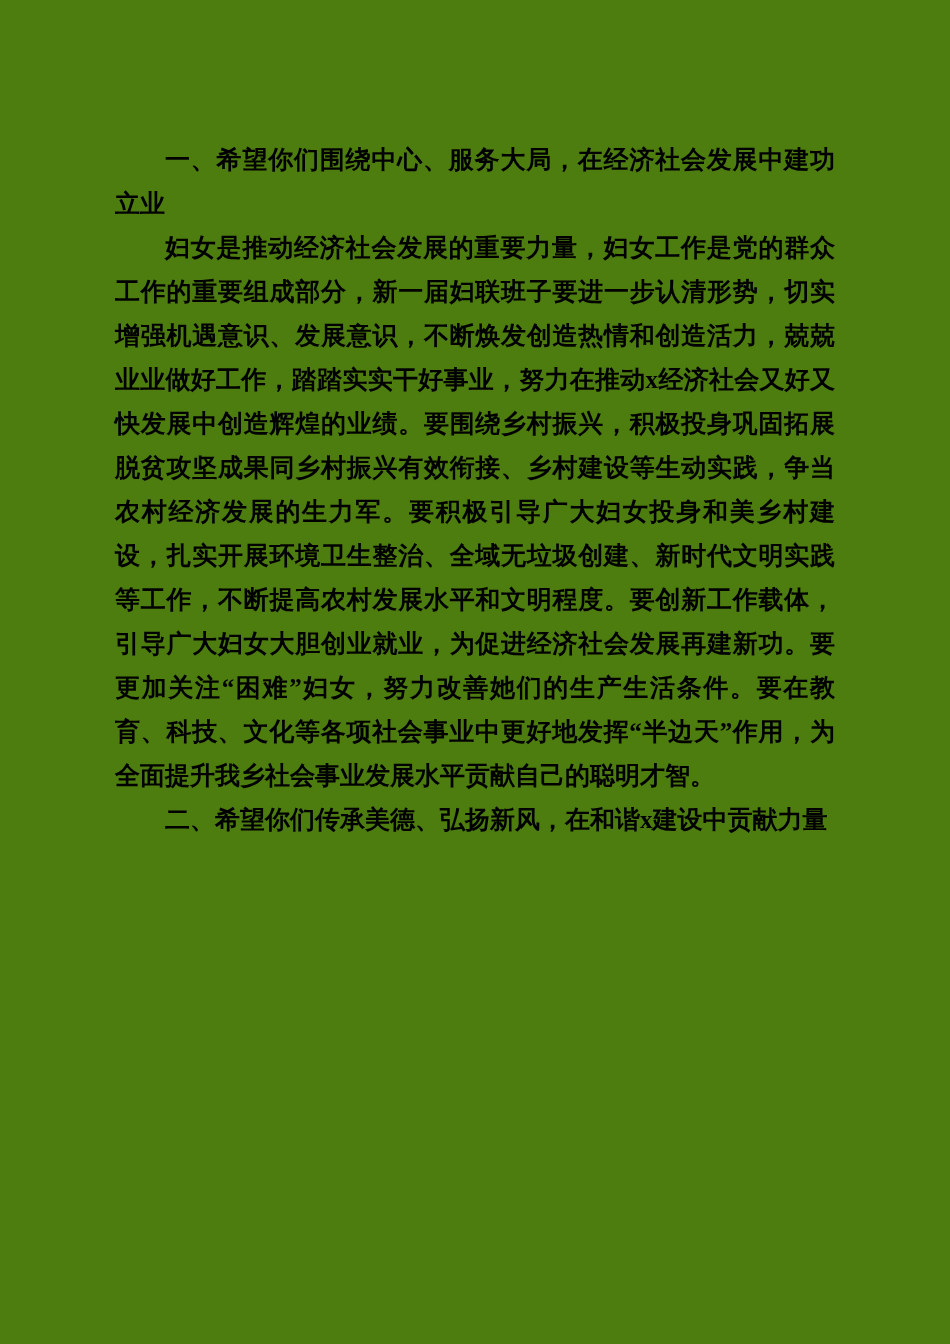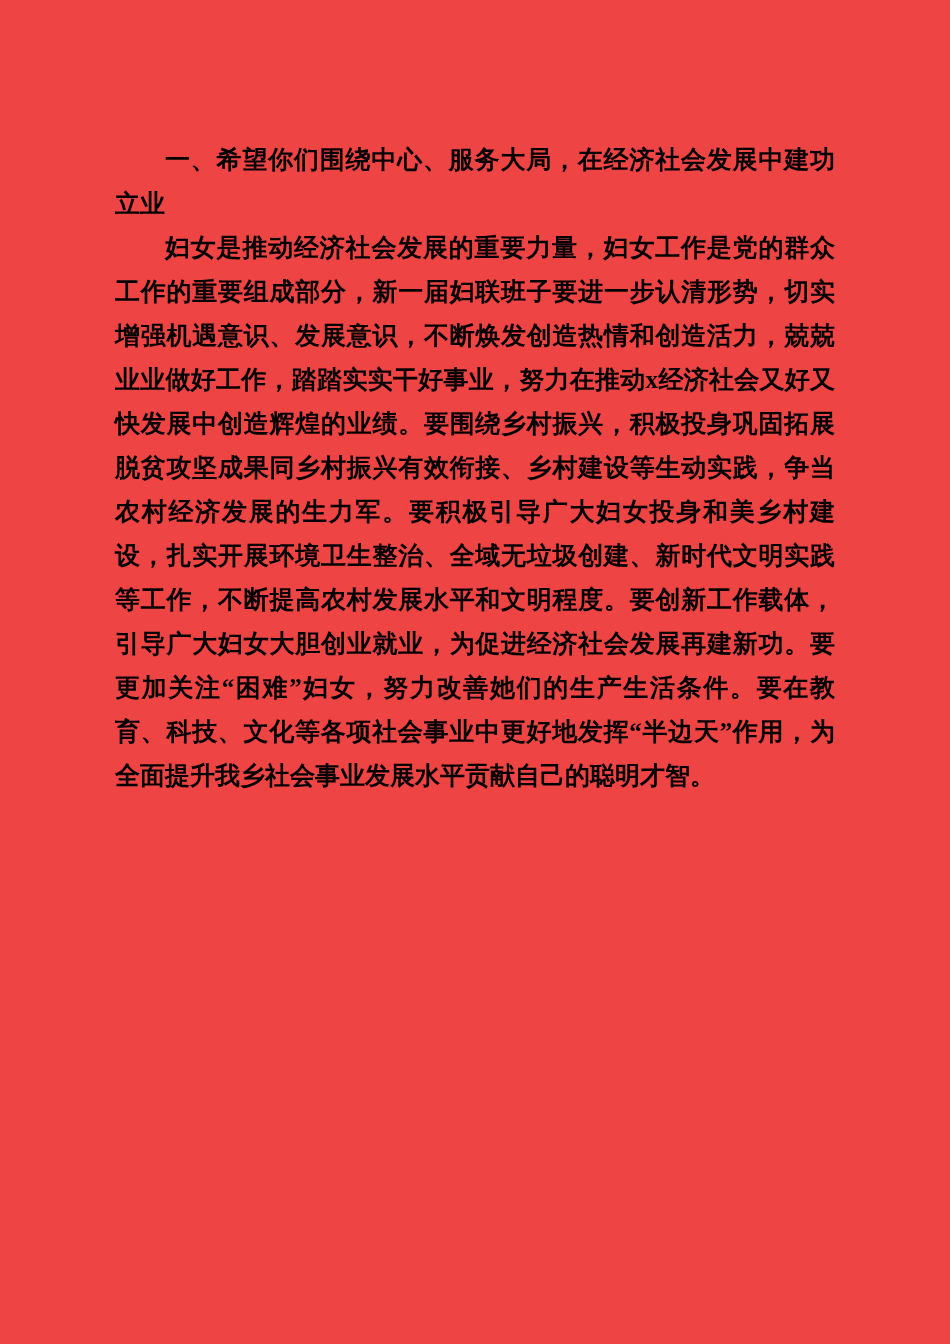--- a/index.html
+++ b/index.html
@@ -12,21 +12,21 @@
     height: 1344px;
     font-family: "Liberation Serif", "DejaVu Serif", serif;
     color: #000000;
     overflow: hidden;
   }
   .page {
     box-sizing: border-box;
     width: 950px;
     height: 1344px;
     padding: 138px 115px 0 115px;
-    background: #ef4444;
+    background: #4d7c0f;
   }
   .block {
     margin: 0;
     font-size: 25px;
     line-height: 44px;
     text-align: justify;
     text-justify: inter-ideograph;
     text-indent: 2em;
     word-break: break-all;
     font-weight: bold;
@@ -34,13 +34,14 @@
   .heading {
     font-weight: bold;
   }
 </style>
 </head>
 <body>
 
 <div class="page">
   <h2 class="block heading">一、希望你们围绕中心、服务大局，在经济社会发展中建功立业</h2>
   <p class="block">妇女是推动经济社会发展的重要力量，妇女工作是党的群众工作的重要组成部分，新一届妇联班子要进一步认清形势，切实增强机遇意识、发展意识，不断焕发创造热情和创造活力，兢兢业业做好工作，踏踏实实干好事业，努力在推动x经济社会又好又快发展中创造辉煌的业绩。要围绕乡村振兴，积极投身巩固拓展脱贫攻坚成果同乡村振兴有效衔接、乡村建设等生动实践，争当农村经济发展的生力军。要积极引导广大妇女投身和美乡村建设，扎实开展环境卫生整治、全域无垃圾创建、新时代文明实践等工作，不断提高农村发展水平和文明程度。要创新工作载体，引导广大妇女大胆创业就业，为促进经济社会发展再建新功。要更加关注“困难”妇女，努力改善她们的生产生活条件。要在教育、科技、文化等各项社会事业中更好地发挥“半边天”作用，为全面提升我乡社会事业发展水平贡献自己的聪明才智。</p>
+  <h2 class="block heading">二、希望你们传承美德、弘扬新风，在和谐x建设中贡献力量</h2>
 </div>
 
 </body></html>

